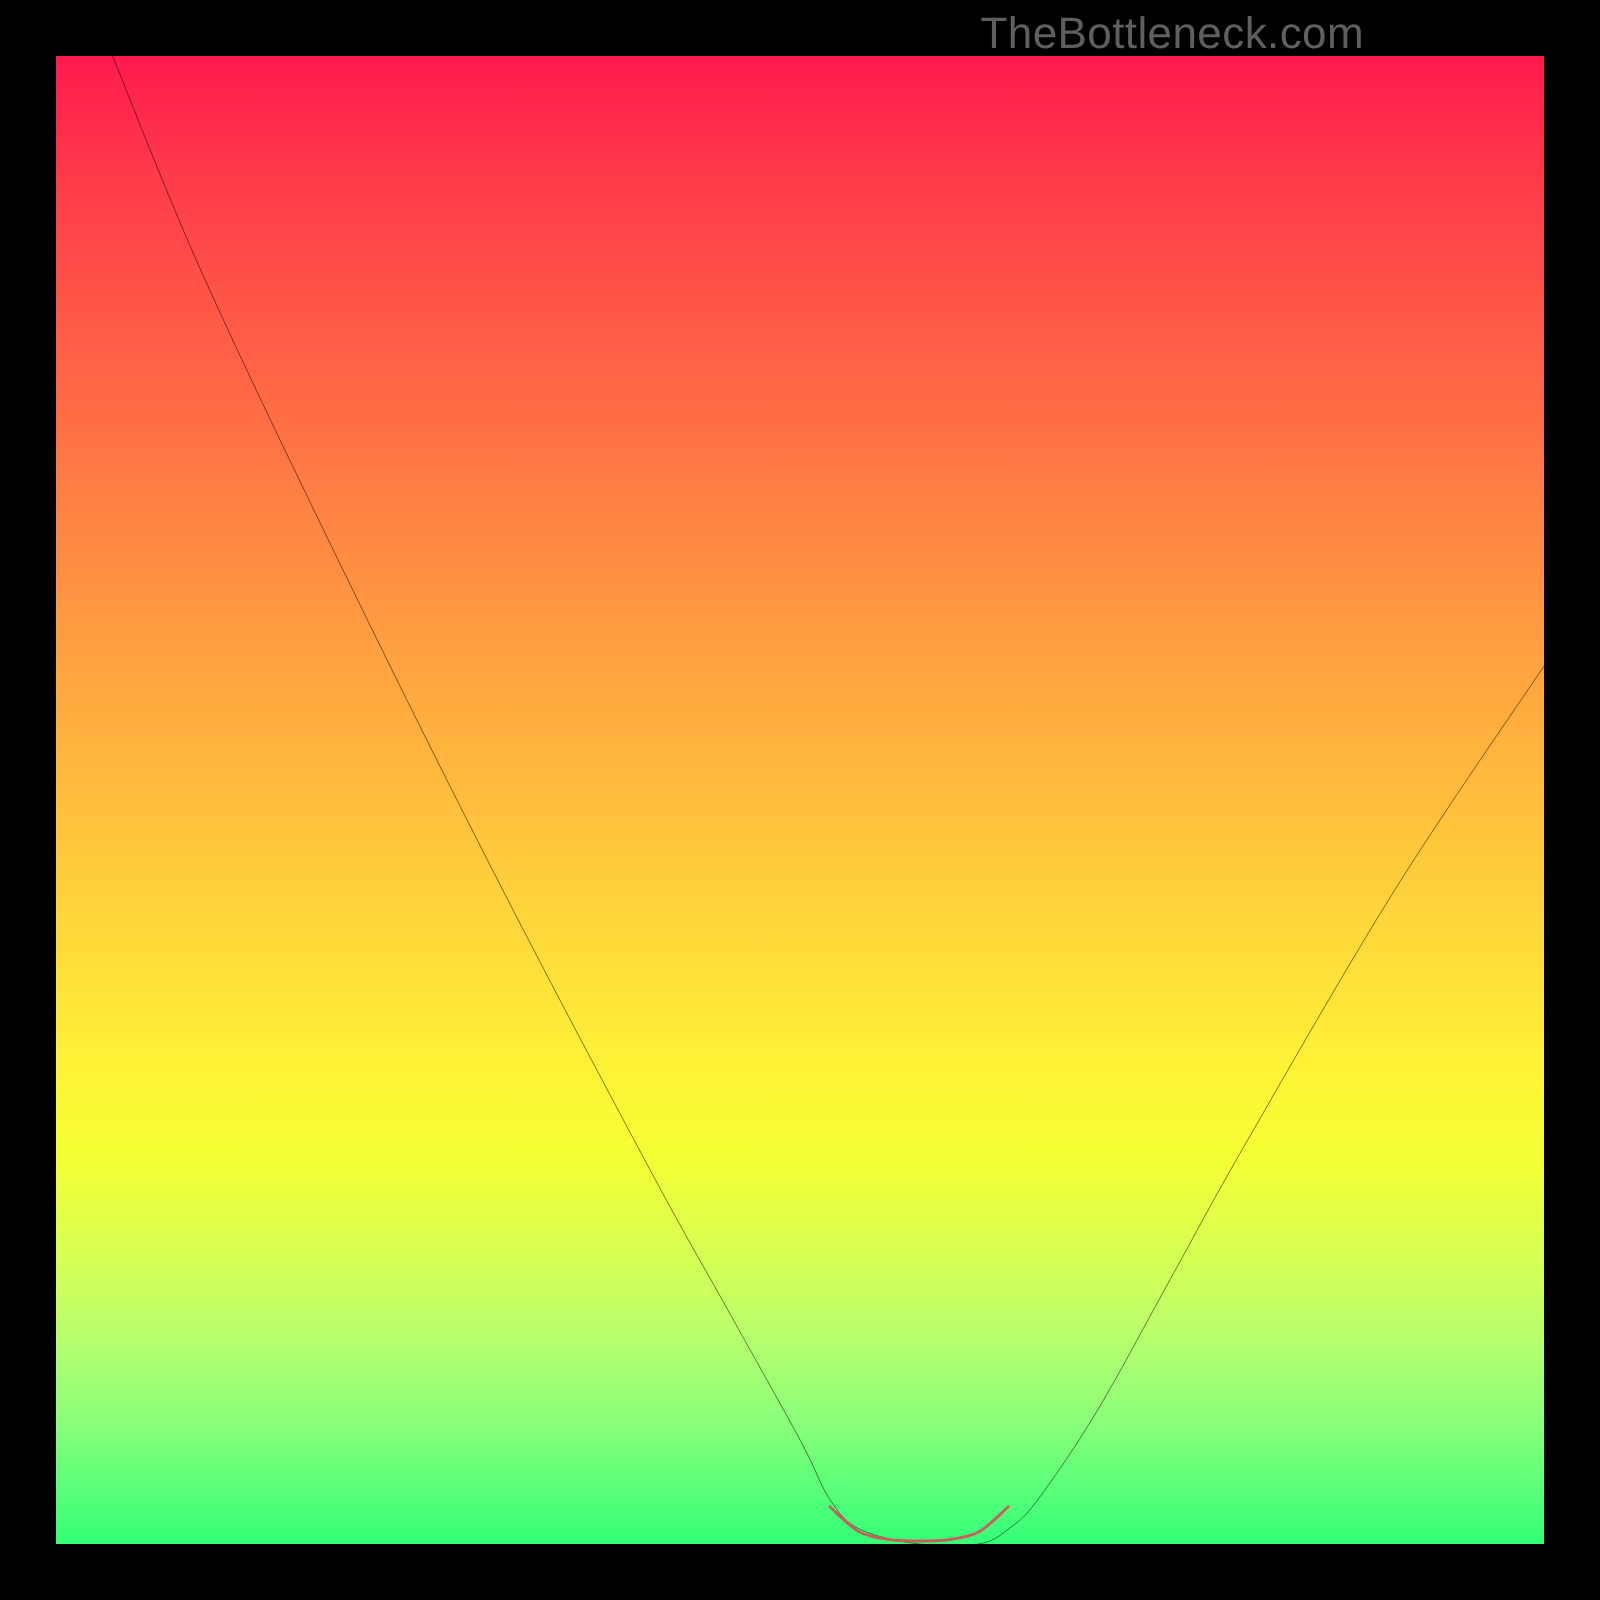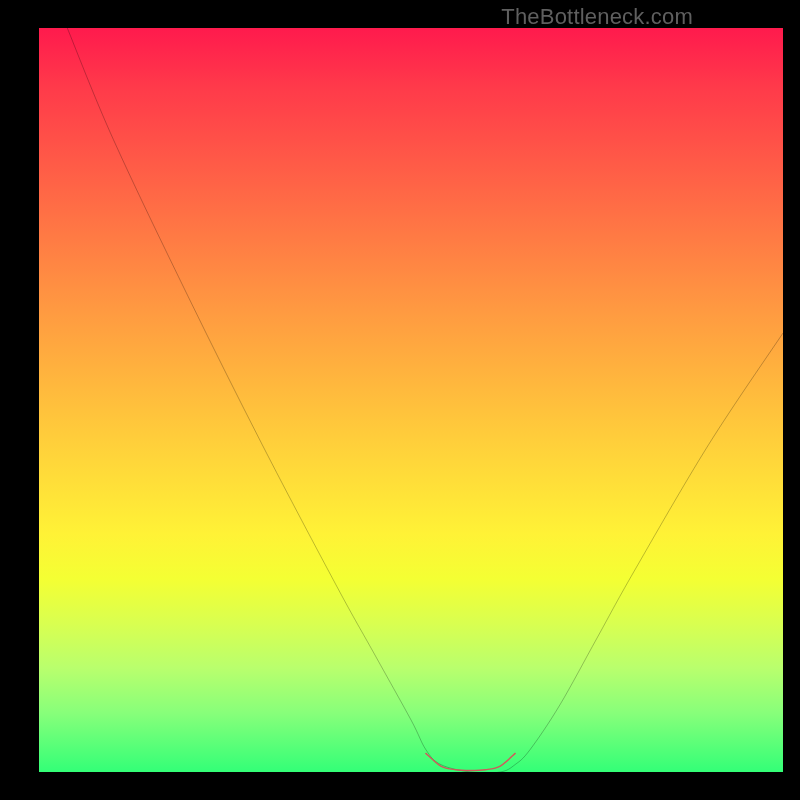--- a/index.html
+++ b/index.html
@@ -7,21 +7,21 @@
     padding: 0;
     width: 800px;
     height: 800px;
     background: #000;
     overflow: hidden;
     font-family: Arial, Helvetica, sans-serif;
   }
   .frame {
     position: absolute;
     top: 0;
-    left: 11px;
+    left: 0;
     width: 692px;
     height: 800px;
     background: #000;
     border-radius: 29px;
   }
   .plot-area {
     position: absolute;
     top: 28px;
     left: 28px;
     width: 744px;

